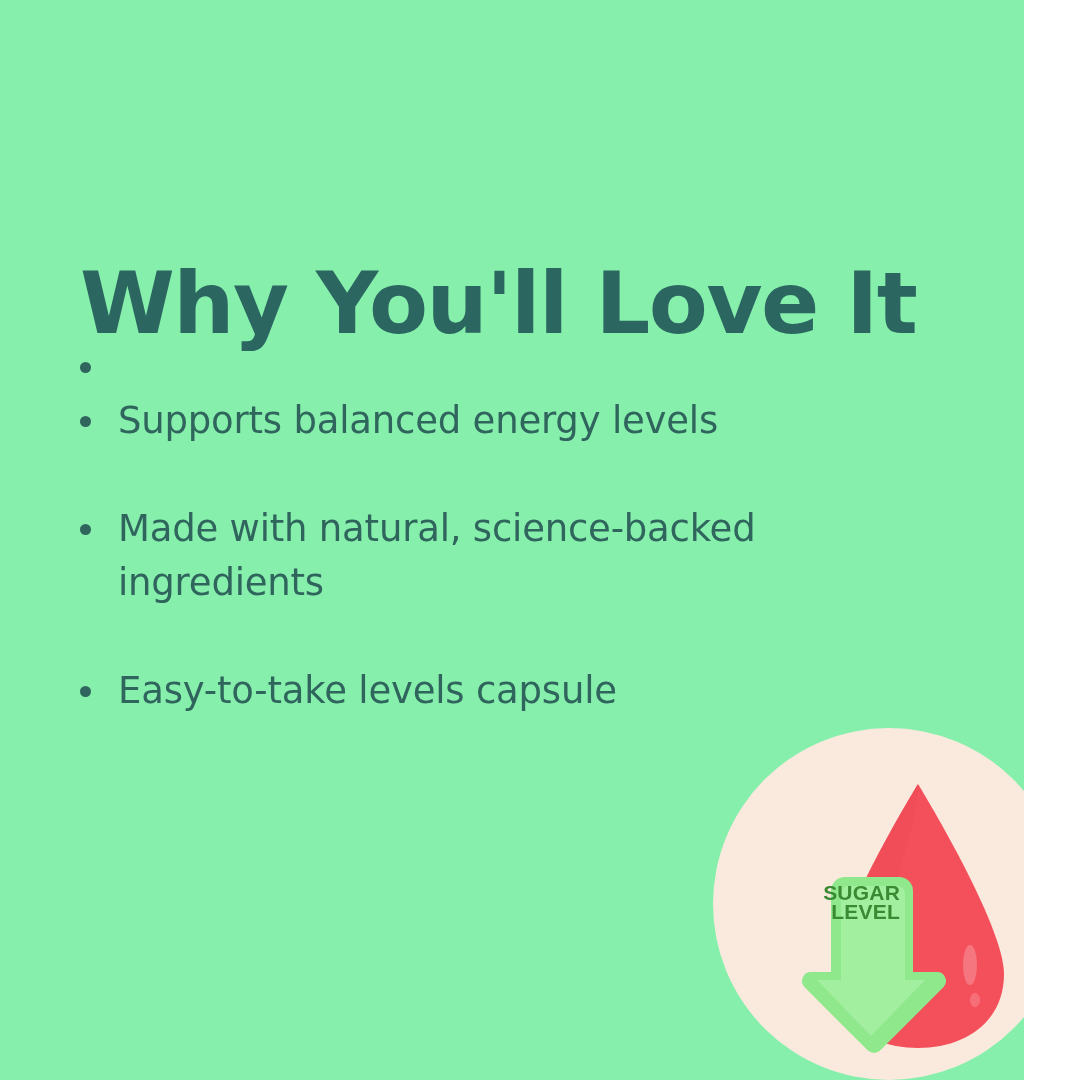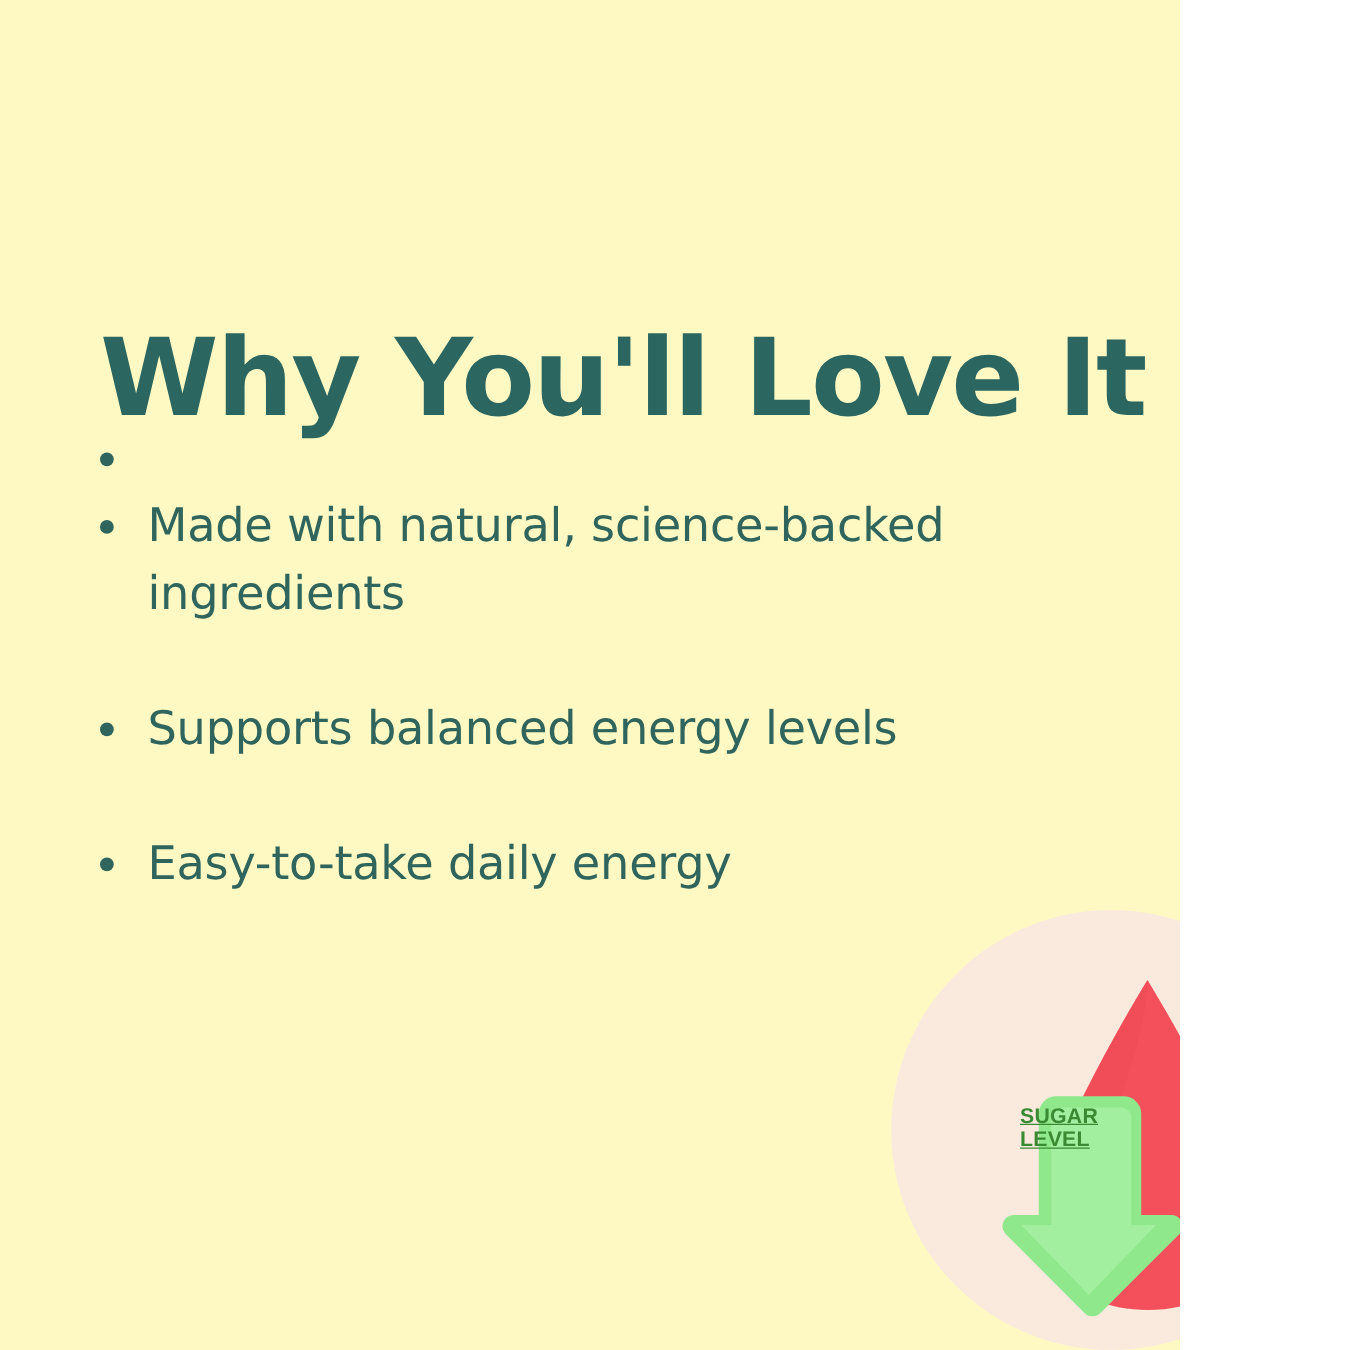--- a/index.html
+++ b/index.html
@@ -8,23 +8,23 @@
   }
   body {
     width: 1080px;
     height: 1080px;
     overflow: hidden;
     font-family: "Liberation Sans", sans-serif;
   }
 
   #canvas {
     position: relative;
-    width: 944px;
+    width: 1024px;
     height: 1080px;
-    background: #fef9c3;
+    background: #86efac;
     overflow: hidden;
   }
 
   
   #illustration {
     position: absolute;
     left: 713px;
     top: 728px;
     width: 400px;
     height: 400px;
@@ -44,29 +44,28 @@
     top: 0;
     width: 400px;
     height: 400px;
     overflow: visible;
   }
   .sugar-label {
     position: absolute;
     left: 103px;
     top: 155px;
     width: 84px;
-    text-align: left;
+    text-align: right;
     font-family: "Liberation Sans", sans-serif;
     font-weight: bold;
-    font-size: 17px;
+    font-size: 21px;
     line-height: 19px;
     letter-spacing: 0.2px;
     color: #3a8a33;
     white-space: pre-line;
-    text-decoration: underline;
   }
 
   
   #page-title {
     position: absolute;
     left: 80px;
     top: 193px;
     font-family: "DejaVu Sans", sans-serif;
     font-weight: bold;
     font-size: 86px;
@@ -122,29 +121,29 @@
 <div id="canvas">
 
   <h1 id="page-title">Why You'll Love It</h1>
 
   <ul id="benefits-list">
     <li class="benefit-item">
       <span class="dot"></span>
     </li>
     <li class="benefit-item">
       <span class="dot"></span>
+      <span class="benefit-text">Supports balanced energy levels</span>
+    </li>
+    <li class="benefit-item">
+      <span class="dot"></span>
       <span class="benefit-text wrap-3">Made with natural, science-backed ingredients</span>
     </li>
     <li class="benefit-item">
       <span class="dot"></span>
-      <span class="benefit-text">Supports balanced energy levels</span>
-    </li>
-    <li class="benefit-item">
-      <span class="dot"></span>
-      <span class="benefit-text">Easy-to-take daily energy</span>
+      <span class="benefit-text">Easy-to-take levels capsule</span>
     </li>
   </ul>
 
   <div id="illustration">
     <div class="cream-circle"></div>
 
     <svg class="art-svg" viewBox="0 0 400 400">
 
       <g>
         <path d="M205 56

